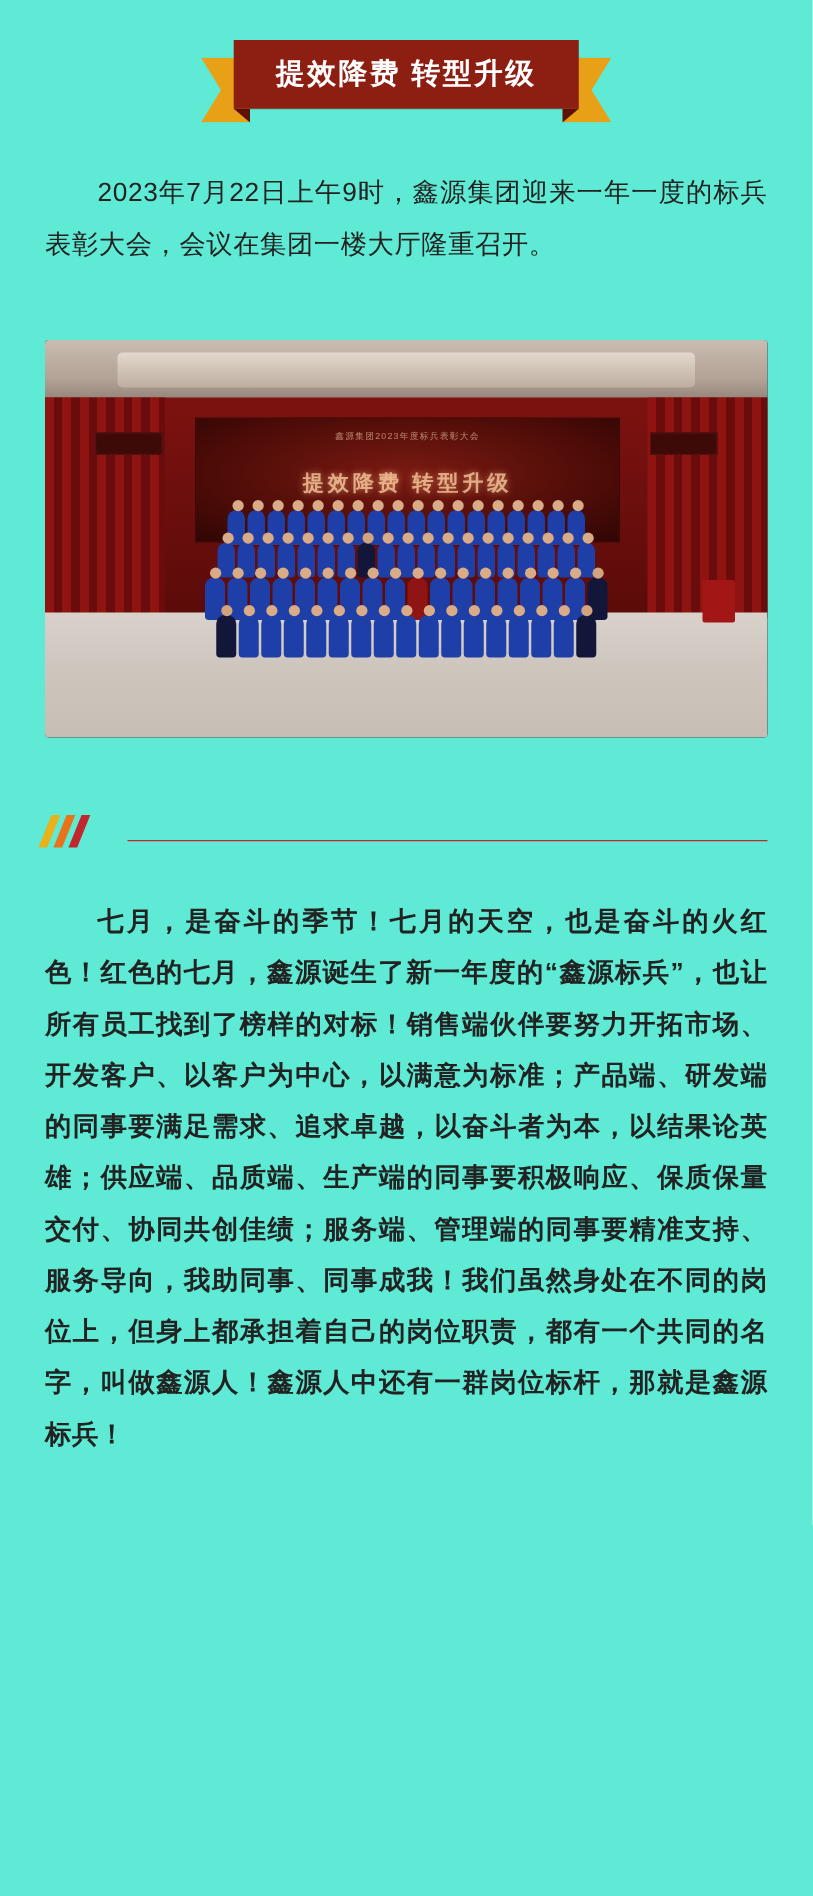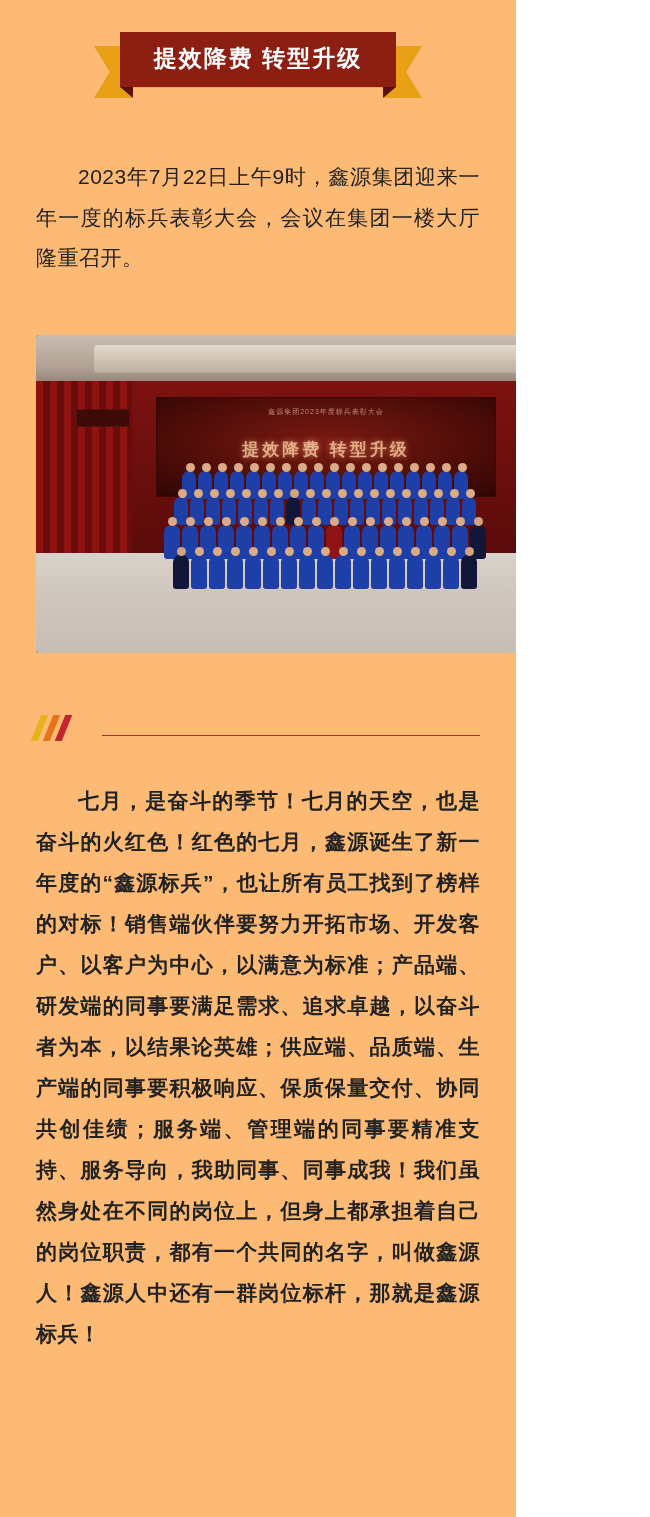--- a/index.html
+++ b/index.html
@@ -8,23 +8,23 @@
   }
   body {
     width: 650px;
     min-height: 1517px;
     background: #ffffff;
     font-family: "Liberation Sans", sans-serif;
     -webkit-font-smoothing: antialiased;
   }
   .page {
     position: relative;
-    width: 516px;
+    width: 650px;
     min-height: 1517px;
-    background: #fdba74;
+    background: #5eead4;
     overflow: hidden;
   }
 
   
   .banner-wrap {
     margin-top: 32px;
     display: flex;
     justify-content: center;
   }
   .ribbon {
@@ -95,21 +95,21 @@
     margin: 0 36px;
     font-size: 21px;
     line-height: 1.95;
     color: #222222;
     text-align: justify;
     text-justify: inter-ideograph;
     text-indent: 2em;
     letter-spacing: .5px;
   }
   .para.lead {
-    margin-top: 70px;
+    margin-top: 48px;
   }
 
   
   .photo-wrap {
     margin: 56px 36px 0 36px;
   }
   .photo {
     position: relative;
     width: 578px;
     height: 318px;

